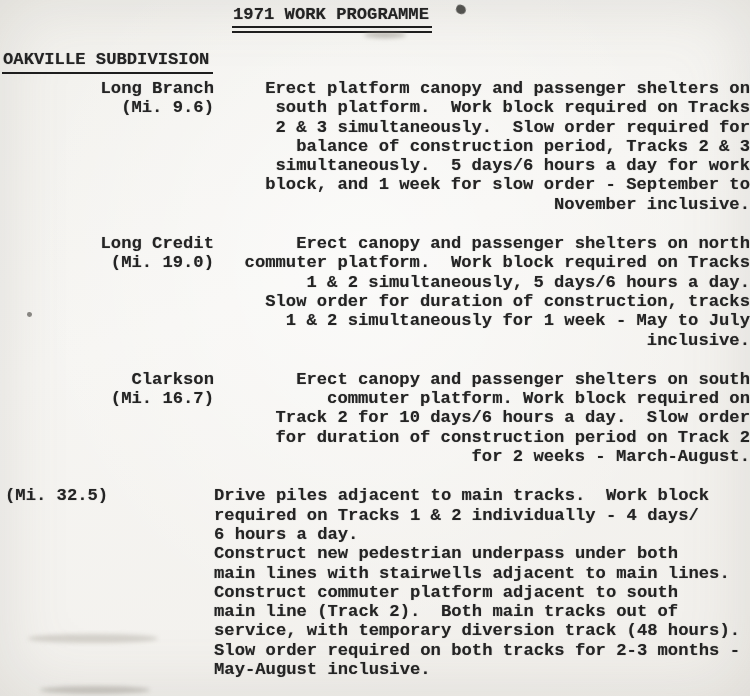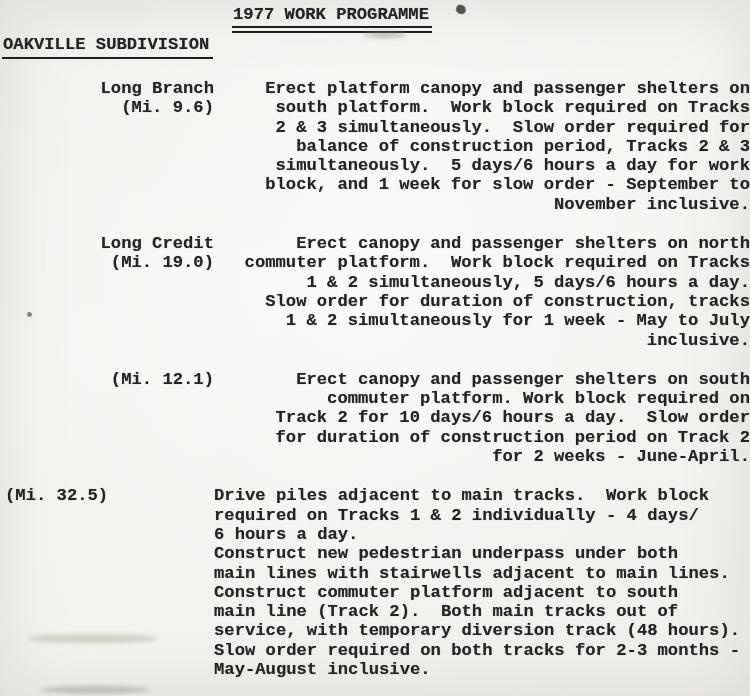--- a/index.html
+++ b/index.html
@@ -20,21 +20,21 @@
     letter-spacing: 0;
     color: #242424;
     text-shadow: 0 0 1px rgba(40,40,40,0.45);
   }
   .title-wrap { position: absolute; top: 5px; left: 232px; }
   .double-ul {
     display: inline-block;
     padding: 0 3px 2px 1px;
     border-bottom: 7px double #1e1e1e;
   }
-  .heading-wrap { position: absolute; top: 35px; left: 2px; }
+  .heading-wrap { position: absolute; top: 50px; left: 2px; }
   .single-ul {
     display: inline-block;
     padding: 0 4px 3px 1px;
     border-bottom: 2.5px solid #1e1e1e;
   }
   .entries { position: absolute; top: 79px; left: 5px; right: 0; }
   .entry { display: flex; margin-bottom: 20px; text-align: right; }
   .entry-block { margin-bottom: 20px; }
   .entry-block .row { display: flex; }
   .label-col { flex: 0 0 209px; width: 209px; }
@@ -51,21 +51,21 @@
     border-radius: 50%;
     filter: blur(2px);
   }
 </style>
 </head>
 <body>
 
 <div class="page">
 
   <div class="title-wrap">
-    <span class="double-ul">1977 WORK PROGRAMME</span>
+    <span class="double-ul">1971 WORK PROGRAMME</span>
   </div>
 
   <div class="heading-wrap">
     <span class="single-ul">OAKVILLE SUBDIVISION</span>
   </div>
 
   <div class="entries">
 
     <div class="entry">
       <div class="label-col">
@@ -89,27 +89,28 @@
       <div class="desc">Erect canopy and passenger shelters on north
 commuter platform.  Work block required on Tracks
 1 &amp; 2 simultaneously, 5 days/6 hours a day.
 Slow order for duration of construction, tracks
 1 &amp; 2 simultaneously for 1 week - May to July
 inclusive.</div>
     </div>
 
     <div class="entry">
       <div class="label-col">
-        <div class="milepost">(Mi. 12.1)</div>
+        <div class="station">Clarkson</div>
+        <div class="milepost">(Mi. 16.7)</div>
       </div>
       <div class="desc">Erect canopy and passenger shelters on south
 commuter platform. Work block required on
 Track 2 for 10 days/6 hours a day.  Slow order
 for duration of construction period on Track 2
-for 2 weeks - June-April.</div>
+for 2 weeks - March-August.</div>
     </div>
 
     <div class="entry-block">
       <div class="row">
         <div class="label-col">
           <div class="milepost">(Mi. 32.5)</div>
         </div>
         <div class="desc">Drive piles adjacent to main tracks.  Work block
 required on Tracks 1 &amp; 2 individually - 4 days/
 6 hours a day.

